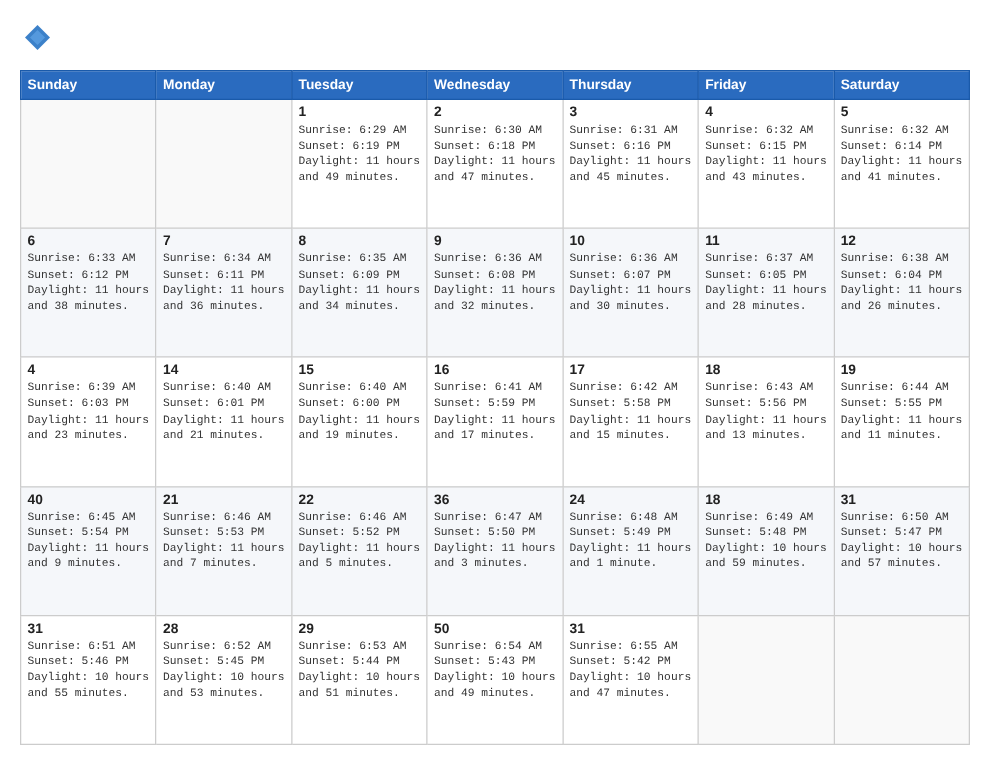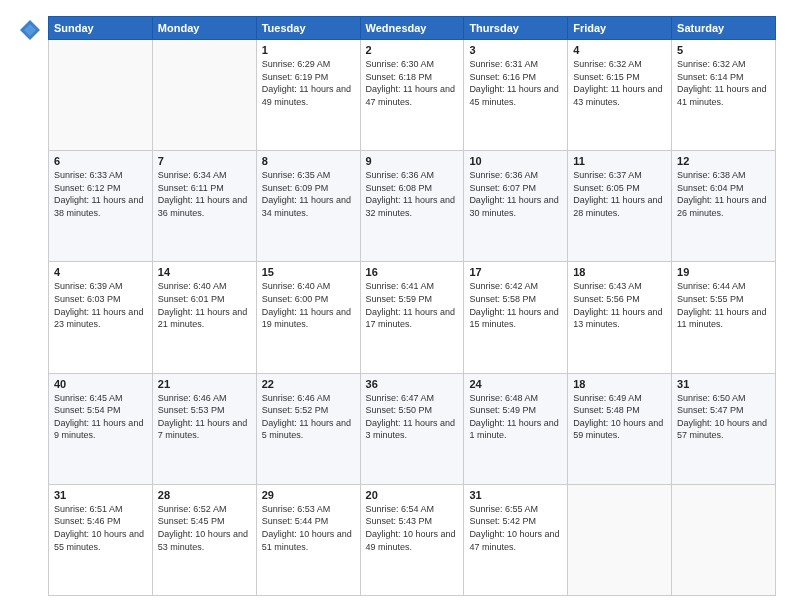--- a/index.html
+++ b/index.html
@@ -8,21 +8,21 @@
       background: #fff;
       width: 792px;
       height: 612px;
       overflow: hidden;
     }
     .container {
       width: 792px;
       height: 612px;
       padding: 16px;
       display: flex;
-      flex-direction: row;
+      flex-direction: column;
     }
     .header {
       display: flex;
       justify-content: space-between;
       align-items: flex-start;
       margin-bottom: 12px;
     }
     .logo {
       display: flex;
       align-items: center;
@@ -89,20 +89,21 @@
     .day-number {
       font-weight: bold;
       font-size: 11px;
       color: #222;
       margin-bottom: 2px;
     }
     .day-info {
       color: #333;
       line-height: 1.4;
       font-size: 9px;
+      font-family: Liberation Mono, monospace;
     }
     .empty-cell {
       background: #f9f9f9 !important;
     }
   </style>
 </head>
 <body>
 
 <div class="container">
   <div class="header">
@@ -256,21 +257,21 @@
           </td>
           <td>
             <div class="day-number">28</div>
             <div class="day-info">Sunrise: 6:52 AM<br>Sunset: 5:45 PM<br>Daylight: 10 hours and 53 minutes.</div>
           </td>
           <td>
             <div class="day-number">29</div>
             <div class="day-info">Sunrise: 6:53 AM<br>Sunset: 5:44 PM<br>Daylight: 10 hours and 51 minutes.</div>
           </td>
           <td>
-            <div class="day-number">20</div>
+            <div class="day-number">50</div>
             <div class="day-info">Sunrise: 6:54 AM<br>Sunset: 5:43 PM<br>Daylight: 10 hours and 49 minutes.</div>
           </td>
           <td>
             <div class="day-number">31</div>
             <div class="day-info">Sunrise: 6:55 AM<br>Sunset: 5:42 PM<br>Daylight: 10 hours and 47 minutes.</div>
           </td>
           <td class="empty-cell"></td>
           <td class="empty-cell"></td>
         </tr>
       </tbody>

